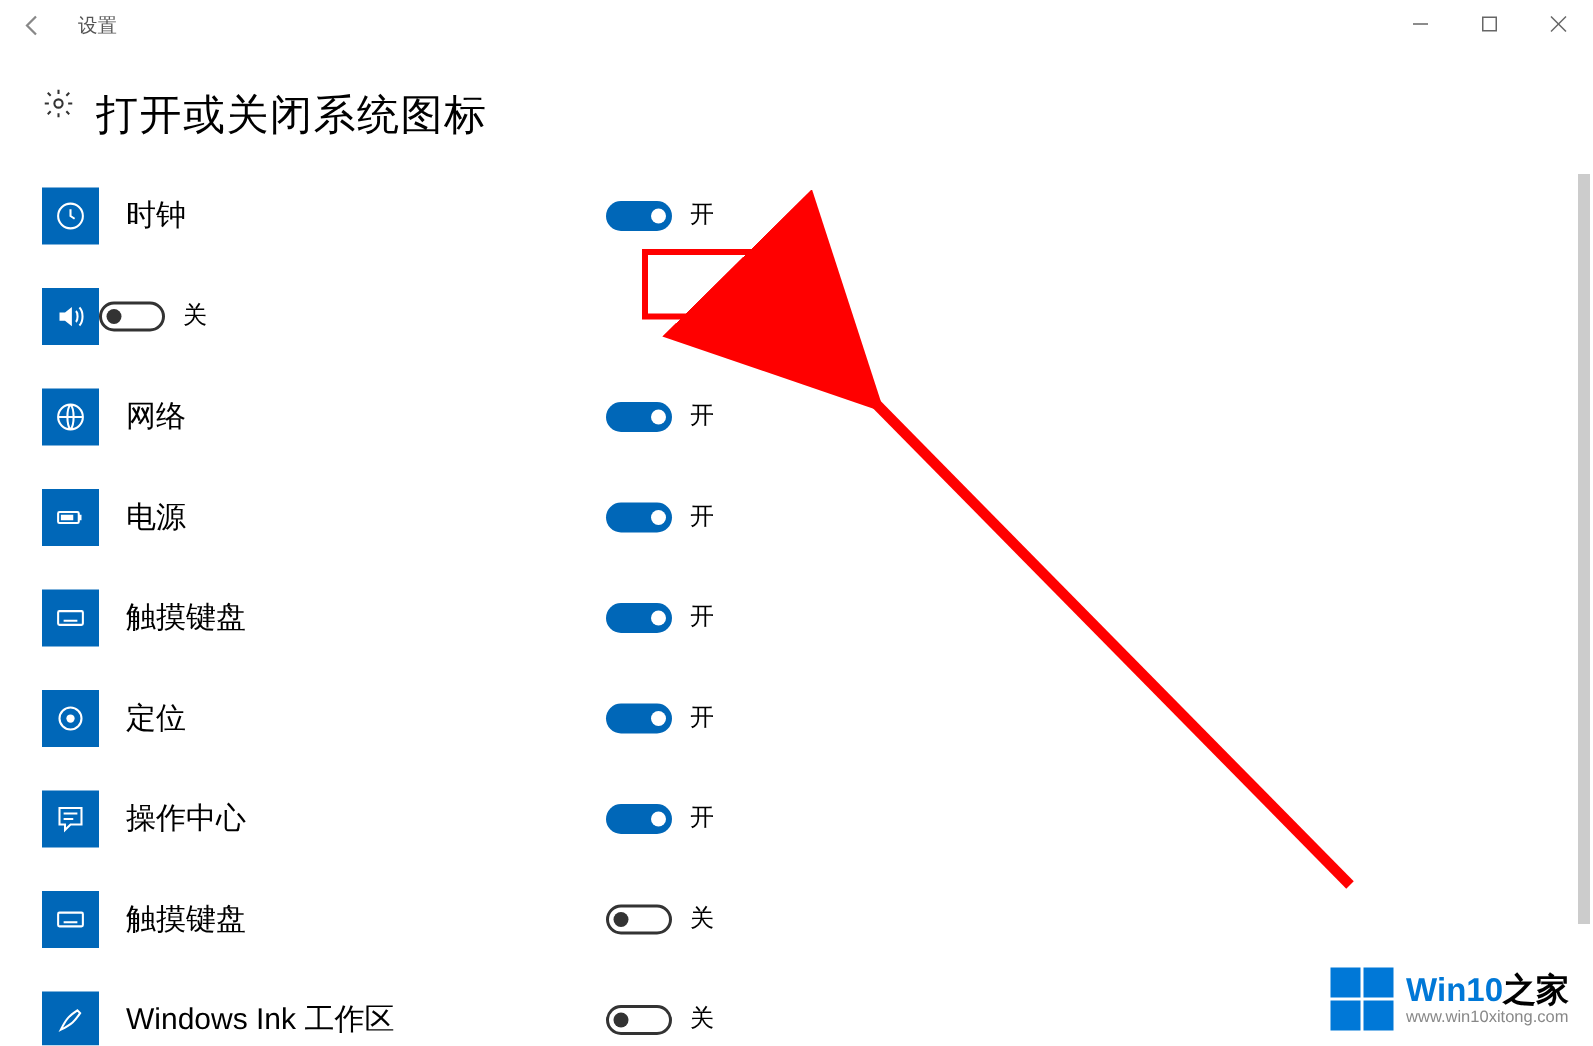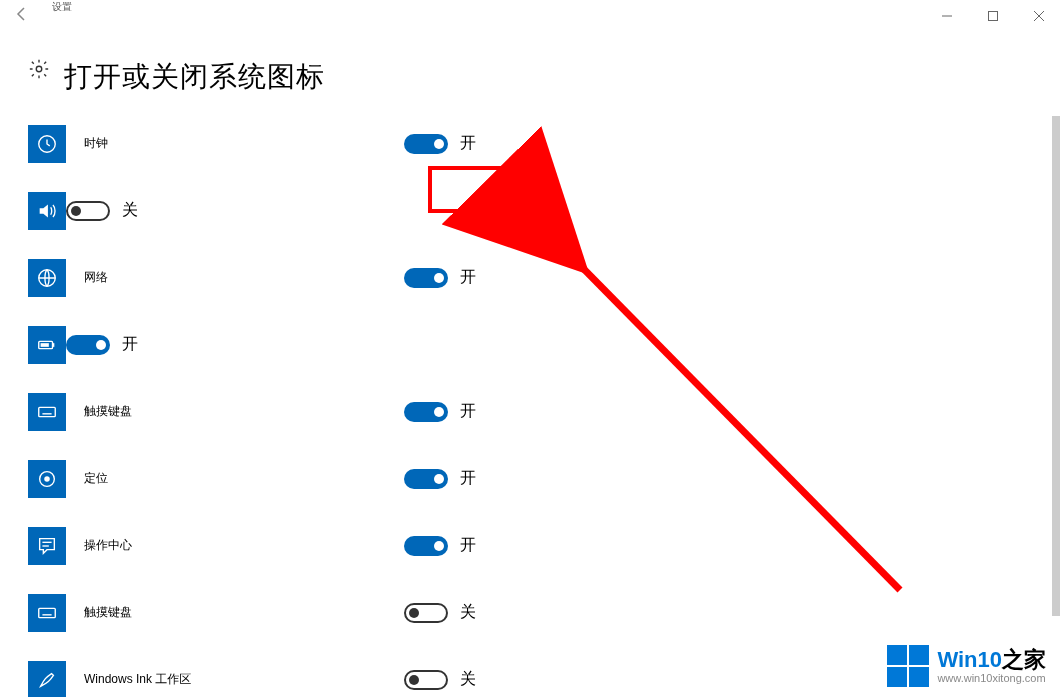--- a/index.html
+++ b/index.html
@@ -9,22 +9,23 @@
     font-family: "Microsoft YaHei", "Segoe UI", sans-serif;
     background: #ffffff;
     color: #000000;
     overflow: hidden;
     position: relative;
   }
   
   .titlebar {
     height: 34px;
     display: flex;
+    align-items: center;
     padding: 0 0 0 8px;
-    font-size: 10px;
+    font-size: 13px;
     color: #555;
     position: relative;
   }
   .titlebar .back {
     width: 28px; height: 28px;
     display: flex; align-items: center; justify-content: center;
     color: #888;
   }
   .titlebar .title { margin-left: 16px; color: #555; }
   .win-controls {
@@ -63,21 +64,21 @@
   .iconbox {
     width: 38px; height: 38px;
     background: #0067b8;
     color: #fff;
     display: flex; align-items: center; justify-content: center;
     flex-shrink: 0;
   }
   .iconbox svg { stroke: #fff; fill: none; stroke-width: 1.5; }
   .label {
     margin-left: 18px;
-    font-size: 12px;
+    font-size: 20px;
     width: 320px;
   }
   .toggle-wrap {
     display: flex; align-items: center;
     position: relative;
   }
   .toggle {
     width: 44px; height: 20px;
     border-radius: 10px;
     position: relative;
@@ -227,20 +228,21 @@
       </div>
     </div>
     <div class="row">
       <div class="iconbox">
         <svg width="22" height="22" viewBox="0 0 24 24">
           <rect x="3" y="8" width="15" height="8" rx="1"></rect>
           <rect x="18" y="10" width="2" height="4" fill="#fff" stroke="none"></rect>
           <rect x="5" y="10" width="9" height="4" fill="#fff" stroke="none"></rect>
         </svg>
       </div>
+      <div class="label">电源</div>
       <div class="toggle-wrap">
         <div class="toggle on">
           <div class="knob"></div>
         </div>
         <div class="state">开</div>
       </div>
     </div>
     <div class="row">
       <div class="iconbox">
         <svg width="22" height="22" viewBox="0 0 24 24">

